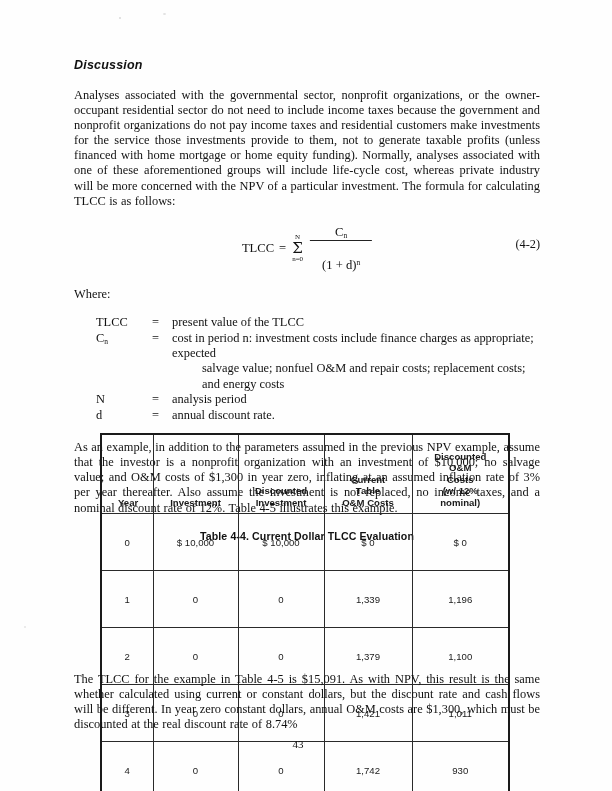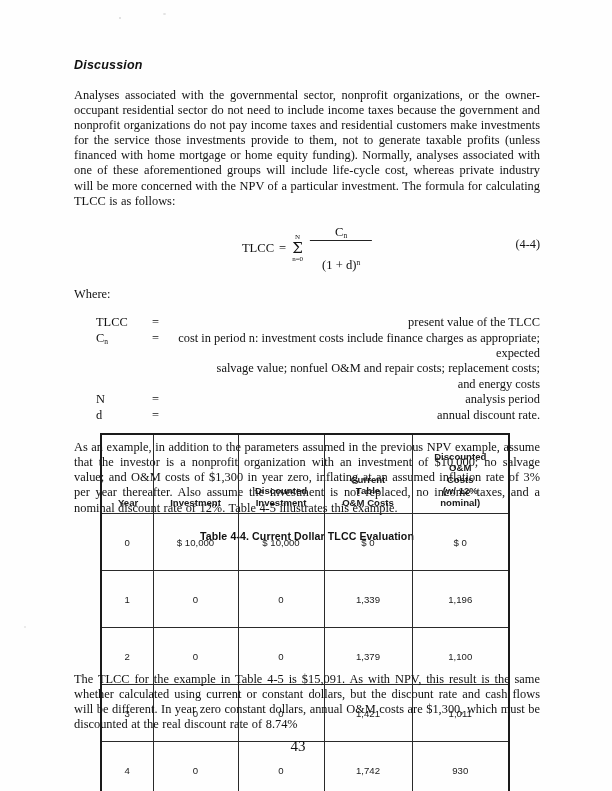--- a/index.html
+++ b/index.html
@@ -124,21 +124,20 @@
   .defterm {
     width: 56px;
     flex: 0 0 56px;
   }
   .defeq {
     width: 20px;
     flex: 0 0 20px;
   }
   .defdesc {
     flex: 1;
-    text-align: right;
   }
   .defdesc .cont {
     display: block;
     padding-left: 30px;
   }
 
   
   .table-caption {
     font-family: "Liberation Sans", sans-serif;
     font-weight: bold;
@@ -208,21 +207,21 @@
     left: 74px;
     top: 672px;
     width: 466px;
   }
   .page-number {
     position: absolute;
     left: 0;
     right: 16px;
     top: 738px;
     text-align: center;
-    font-size: 15px;
+    font-size: 11px;
   }
 </style>
 </head>
 <body>
 
 <div class="page">
 
   <span class="speck s1"></span>
   <span class="speck s2"></span>
   <span class="speck s3"></span>
@@ -241,21 +240,21 @@
           <span class="sigma-top">N</span>
           <span class="sigma-sym">Σ</span>
           <span class="sigma-bot">n=0</span>
         </span>
         <span class="frac">
           <span class="frac-num"><span>C</span><sub class="sm">n</sub></span>
           <span class="frac-bar"></span>
           <span class="frac-den"><span>(1 + d)</span><sup class="sm">n</sup></span>
         </span>
       </div>
-      <span class="eq-number">(4-4)</span>
+      <span class="eq-number">(4-2)</span>
     </div>
 
     <p class="where-label">Where:</p>
 
     <div class="deflist">
       <div class="defrow">
         <span class="defterm"><span>TLCC</span><sub class="sm"></sub></span>
         <span class="defeq">=</span>
         <span class="defdesc">present value of the TLCC</span>
       </div>

